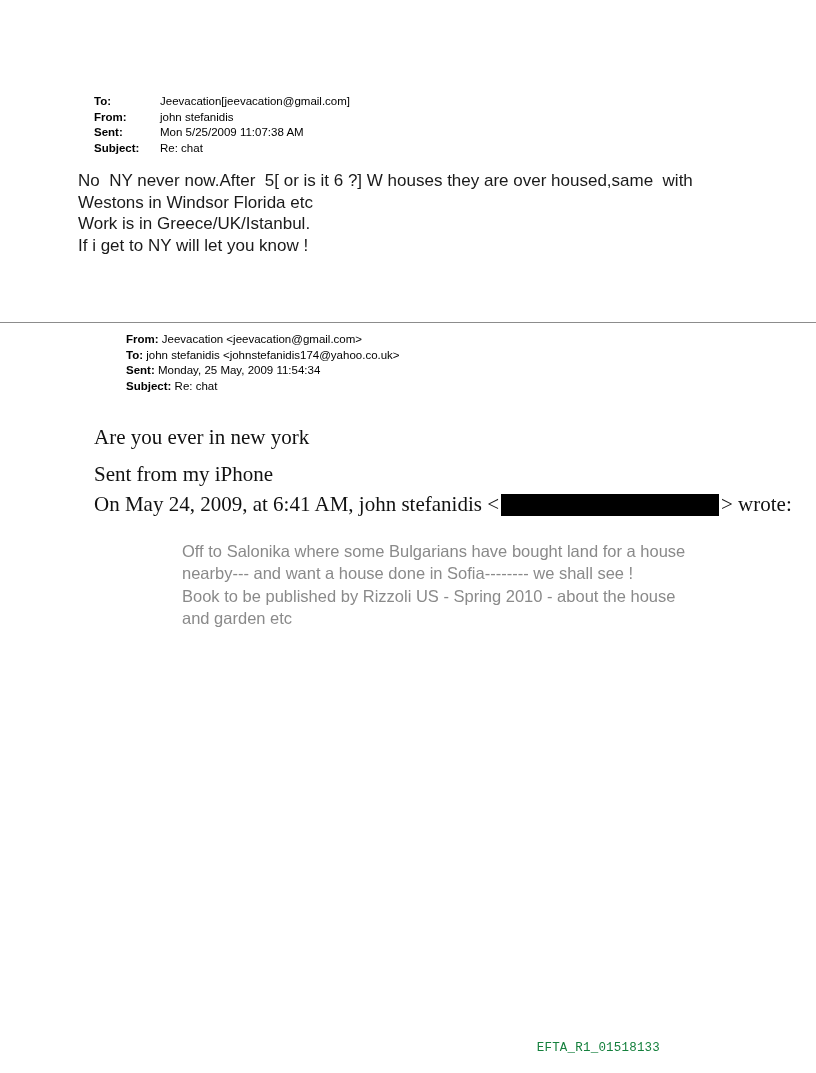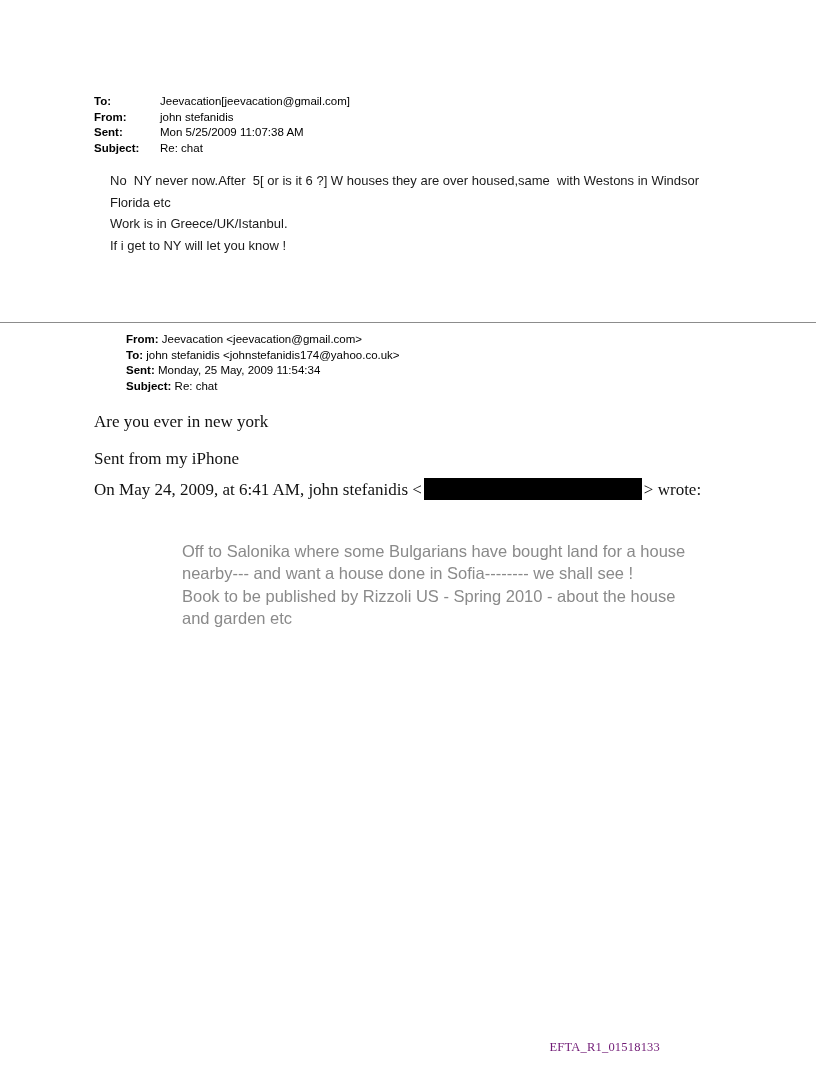--- a/index.html
+++ b/index.html
@@ -43,24 +43,24 @@
     font-size: 11.5px;
   }
   .hdr-value {
     font-weight: normal;
     font-size: 11.5px;
   }
 
   
   .msg-body {
     position: absolute;
-    left: 110px;
+    left: 78px;
     top: 170px;
     width: 620px;
-    font-size: 13px;
+    font-size: 17px;
     line-height: 21.5px;
     color: #1a1a1a;
   }
   .msg-body div { white-space: pre-wrap; }
 
   
   .divider {
     position: absolute;
     left: 0;
     top: 322px;
@@ -79,23 +79,24 @@
   }
   .q-hdr .row { white-space: nowrap; padding-left: 32px; }
   .q-hdr .lbl { font-weight: bold; }
   .q-hdr .val { font-weight: normal; }
 
   
   .serif-block {
     position: absolute;
     left: 94px;
     font-family: "Liberation Serif", serif;
-    font-size: 17px;
+    font-size: 21px;
     line-height: 19px;
     color: #111111;
+    margin-top: 16px;
   }
   #line-areyou { top: 412px; }
   #line-sentfrom { top: 449px; }
   #line-onmay { top: 478px; white-space: nowrap; }
 
   .redaction {
     display: inline-block;
     width: 218px;
     height: 22px;
     background: #000000;
@@ -115,22 +116,22 @@
     margin-left: 40px;
   }
   .grey-quote div { white-space: pre-wrap; }
 
   
   .bates {
     position: absolute;
     right: 24px;
     bottom: 18px;
     font-size: 12.5px;
-    font-family: Liberation Serif, serif;
-    color: #701a75;
+    font-family: Liberation Mono, monospace;
+    color: #15803d;
     letter-spacing: 0.2px;
   }
 </style>
 </head>
 <body>
 
 <div class="page">
 
   <table class="hdr-table">
     <tbody>

